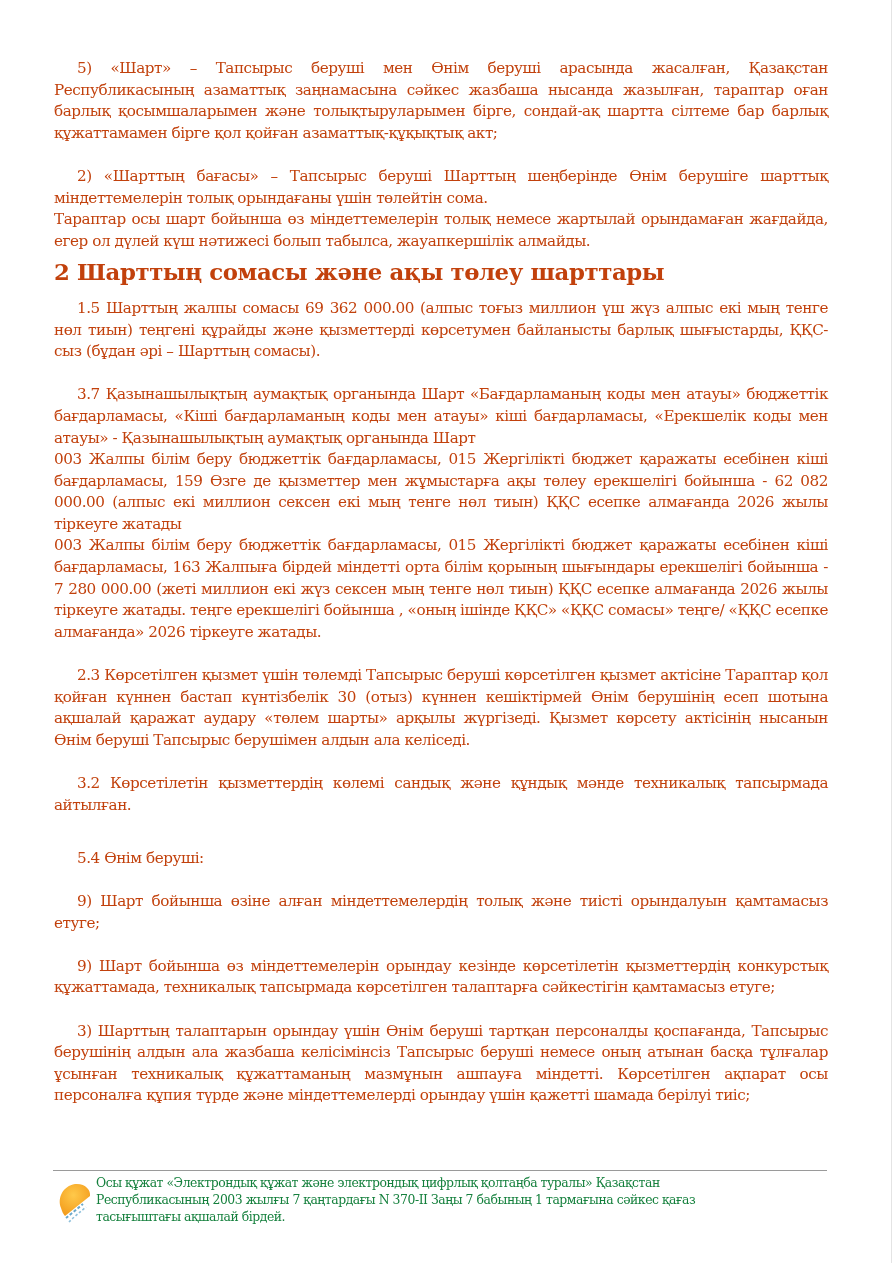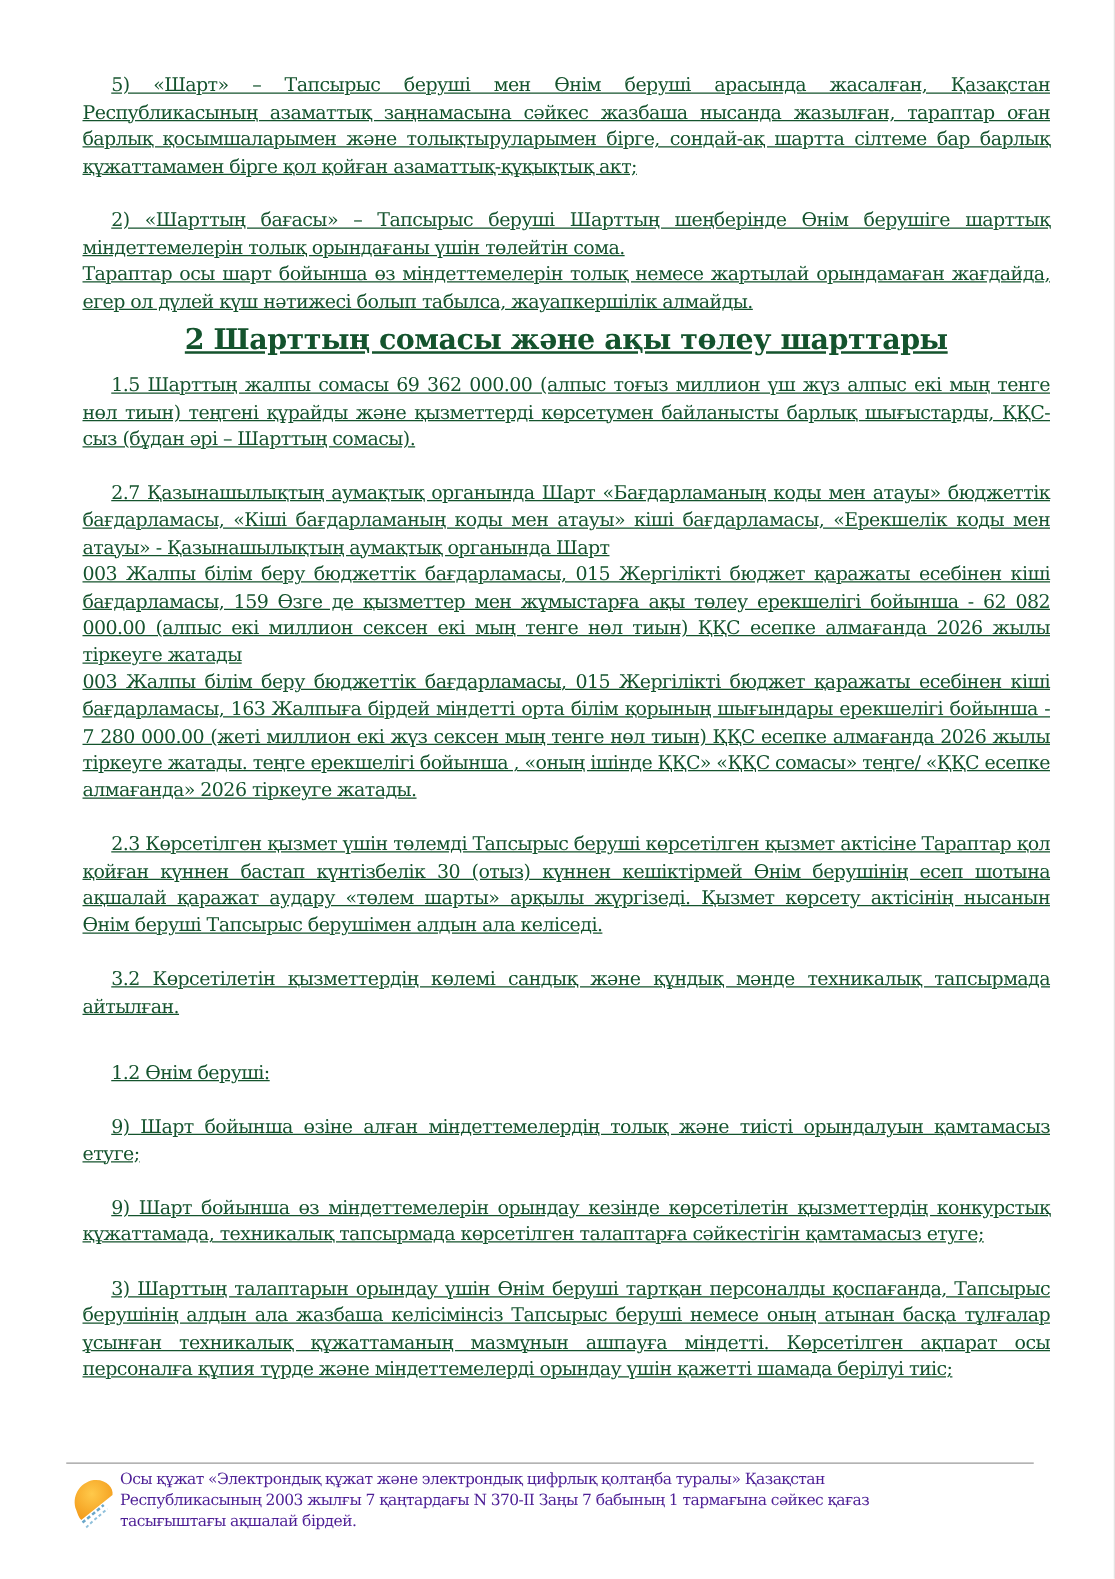--- a/index.html
+++ b/index.html
@@ -10,42 +10,40 @@
     body {
       width: 892px;
       height: 1263px;
       position: relative;
       overflow: hidden;
       border-right: 1px solid #e4e4e4;
       box-sizing: border-box;
     }
     .page {
       position: absolute;
-      left: 66px;
+      left: 54px;
       top: 58px;
       width: 774px;
       font-family: "DejaVu Serif", serif;
       font-size: 15.2px;
       line-height: 21.6px;
-      color: #14532d;
+      color: #c2410c;
       letter-spacing: -0.45px;
       word-spacing: 0px;
-      text-decoration: underline;
     }
     .p {
       margin: 0;
       text-align: justify;
       text-indent: 23px;
     }
     .p.noindent { text-indent: 0; }
     .gap { height: 21.6px; }
     .gap-s { height: 10px; }
     .heading {
       margin: 0;
-      text-align: center;
       font-weight: bold;
       letter-spacing: -0.4px;
     }
     .footer-rule {
       position: absolute;
       left: 53px;
       top: 1170px;
       width: 774px;
       height: 0;
       border-top: 1.5px solid #9a9a9a;
@@ -62,48 +60,48 @@
       width: 38px;
       height: 46px;
       flex: 0 0 38px;
       margin-top: 4px;
     }
     .footer-text {
       margin-left: 3px;
       font-family: "DejaVu Serif", serif;
       font-size: 12.4px;
       line-height: 17px;
-      color: #4c1d95;
+      color: #15803d;
       letter-spacing: -0.45px;
     }
   </style>
 </head>
 <body>
 
 <div class="page">
   <p class="p">5) «Шарт» – Тапсырыс беруші мен Өнім беруші арасында жасалған, Қазақстан Республикасының азаматтық заңнамасына сәйкес жазбаша нысанда жазылған, тараптар оған барлық қосымшаларымен және толықтыруларымен бірге, сондай-ақ шартта сілтеме бар барлық құжаттамамен бірге қол қойған азаматтық-құқықтық акт;</p>
   <div class="gap"></div>
   <p class="p">2) «Шарттың бағасы» – Тапсырыс беруші Шарттың шеңберінде Өнім берушіге шарттық міндеттемелерін толық орындағаны үшін төлейтін сома.</p>
   <p class="p noindent">Тараптар осы шарт бойынша өз міндеттемелерін толық немесе жартылай орындамаған жағдайда, егер ол дүлей күш нәтижесі болып табылса, жауапкершілік алмайды.</p>
   <div class="gap-s"></div>
   <h2 class="heading">2 Шарттың сомасы және ақы төлеу шарттары</h2>
   <div class="gap-s"></div>
   <div style="height:4px"></div>
   <p class="p">1.5 Шарттың жалпы сомасы 69 362 000.00 (алпыс тоғыз миллион үш жүз алпыс екі мың тенге нөл тиын) теңгені құрайды және қызметтерді көрсетумен байланысты барлық шығыстарды, ҚҚС-сыз (бұдан әрі – Шарттың сомасы).</p>
   <div class="gap"></div>
-  <p class="p">2.7 Қазынашылықтың аумақтық органында Шарт «Бағдарламаның коды мен атауы» бюджеттік бағдарламасы, «Кіші бағдарламаның коды мен атауы» кіші бағдарламасы, «Ерекшелік коды мен атауы» - Қазынашылықтың аумақтық органында Шарт</p>
+  <p class="p">3.7 Қазынашылықтың аумақтық органында Шарт «Бағдарламаның коды мен атауы» бюджеттік бағдарламасы, «Кіші бағдарламаның коды мен атауы» кіші бағдарламасы, «Ерекшелік коды мен атауы» - Қазынашылықтың аумақтық органында Шарт</p>
   <p class="p noindent">003 Жалпы білім беру бюджеттік бағдарламасы, 015 Жергілікті бюджет қаражаты есебінен кіші бағдарламасы, 159 Өзге де қызметтер мен жұмыстарға ақы төлеу ерекшелігі бойынша - 62 082 000.00 (алпыс екі миллион сексен екі мың тенге нөл тиын) ҚҚС есепке алмағанда 2026 жылы тіркеуге жатады</p>
   <p class="p noindent">003 Жалпы білім беру бюджеттік бағдарламасы, 015 Жергілікті бюджет қаражаты есебінен кіші бағдарламасы, 163 Жалпыға бірдей міндетті орта білім қорының шығындары ерекшелігі бойынша - 7 280 000.00 (жеті миллион екі жүз сексен мың тенге нөл тиын) ҚҚС есепке алмағанда 2026 жылы тіркеуге жатады. теңге ерекшелігі бойынша , «оның ішінде ҚҚС» «ҚҚС сомасы» теңге/ «ҚҚС есепке алмағанда» 2026 тіркеуге жатады.</p>
   <div class="gap"></div>
   <p class="p">2.3 Көрсетілген қызмет үшін төлемді Тапсырыс беруші көрсетілген қызмет актісіне Тараптар қол қойған күннен бастап күнтізбелік 30 (отыз) күннен кешіктірмей Өнім берушінің есеп шотына ақшалай қаражат аудару «төлем шарты» арқылы жүргізеді. Қызмет көрсету актісінің нысанын Өнім беруші Тапсырыс берушімен алдын ала келіседі.</p>
   <div class="gap"></div>
   <p class="p">3.2 Көрсетілетін қызметтердің көлемі сандық және құндық мәнде техникалық тапсырмада айтылған.</p>
   <div class="gap-s"></div>
   <div class="gap"></div>
-  <p class="p">1.2 Өнім беруші:</p>
+  <p class="p">5.4 Өнім беруші:</p>
   <div class="gap"></div>
   <p class="p">9) Шарт бойынша өзіне алған міндеттемелердің толық және тиісті орындалуын қамтамасыз етуге;</p>
   <div class="gap"></div>
   <p class="p">9) Шарт бойынша өз міндеттемелерін орындау кезінде көрсетілетін қызметтердің конкурстық құжаттамада, техникалық тапсырмада көрсетілген талаптарға сәйкестігін қамтамасыз етуге;</p>
   <div class="gap"></div>
   <p class="p">3) Шарттың талаптарын орындау үшін Өнім беруші тартқан персоналды қоспағанда, Тапсырыс берушінің алдын ала жазбаша келісімінсіз Тапсырыс беруші немесе оның атынан басқа тұлғалар ұсынған техникалық құжаттаманың мазмұнын ашпауға міндетті. Көрсетілген ақпарат осы персоналға құпия түрде және міндеттемелерді орындау үшін қажетті шамада берілуі тиіс;</p>
 </div>
 
 <div class="footer-rule"></div>
 

